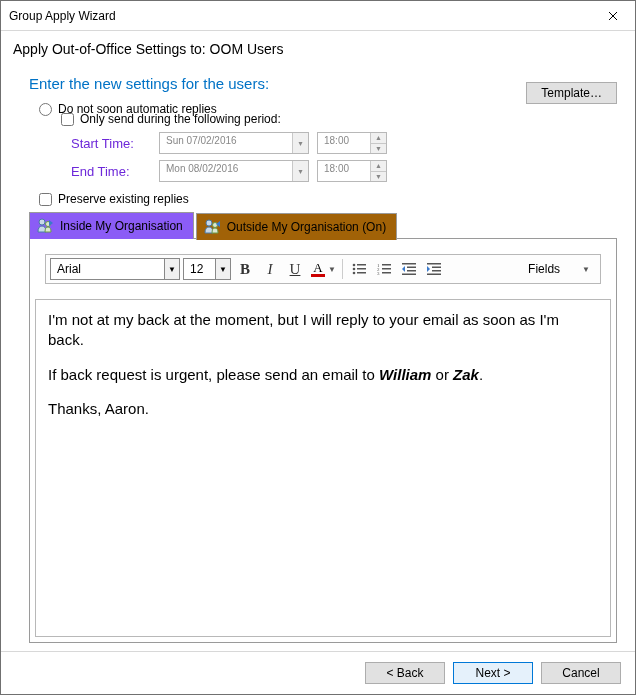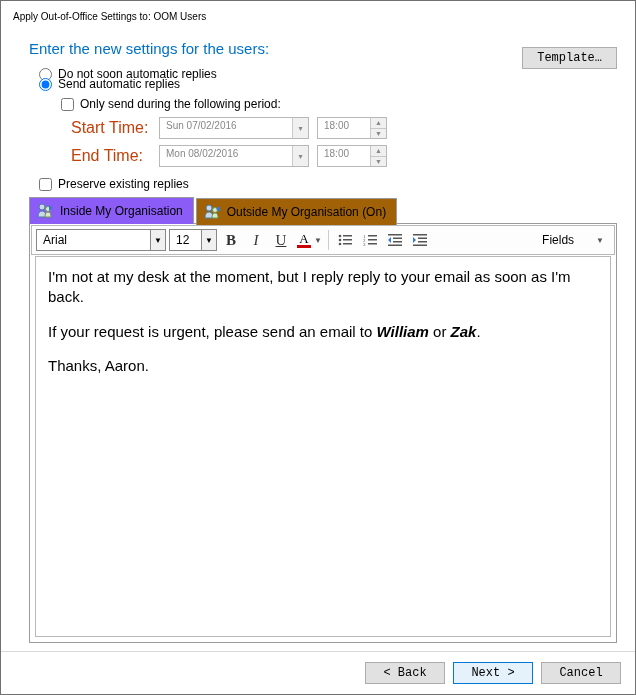--- a/index.html
+++ b/index.html
@@ -34,21 +34,21 @@
     width: 45px;
     height: 29px;
     display:flex;
     align-items:center;
     justify-content:center;
     font-size:14px;
     font-family: Arial, sans-serif;
   }
   .subtitle {
     padding: 10px 12px 6px 12px;
-    font-size:10px;
+    font-size:14px;
     color:#000;
   }
   .content {
     flex:1;
     padding: 0 18px 8px 28px;
     overflow:hidden;
     display:flex;
     flex-direction:column;
   }
   .section-heading {
@@ -68,38 +68,38 @@
     display:flex;
     justify-content:flex-end;
     margin-top:-40px;
     margin-bottom:8px;
   }
   .btn {
     background:#e1e1e1;
     border:1px solid #adadad;
     padding: 3px 14px;
     font-size:12px;
-    font-family:Liberation Mono, monospace;
+    font-family:Liberation Sans, sans-serif;
     min-width:80px;
     cursor:default;
   }
   .btn.default {
     border:1px solid #0078d7;
     background:#e5f1fb;
   }
   .period-block { margin-left:22px; margin-bottom:4px; }
   .period-grid {
     display:grid;
     grid-template-columns: 80px 150px 70px;
     gap:6px 8px;
     margin-left:20px;
     margin-top:4px;
     align-items:center;
   }
-  .period-grid .lbl { color:#c2410c; font-size:16px; }
+  .period-grid .lbl { color:#6d28d9; font-size:13px; }
   .disabled-input {
     display:flex;
     border:1px solid #b8b8b8;
     height:22px;
     background:#fff;
   }
   .disabled-input .val {
     flex:1;
     padding:2px 6px;
     color:#888;
@@ -170,21 +170,21 @@
     border:1px solid #9a9a9a;
     margin-top:-1px;
     flex:1;
     display:flex;
     flex-direction:column;
     background:#fff;
     min-height:0;
   }
   .toolbar {
     border:1px solid #b8b8b8;
-    margin:1px;
+    margin:15px;
     padding:3px 4px;
     display:flex;
     align-items:center;
     gap:3px;
     background:#fdfdfd;
   }
   .tb-select {
     border:1px solid #888;
     height:22px;
     display:flex;
@@ -268,41 +268,45 @@
     justify-content:flex-end;
     gap:8px;
   }
   svg { display:block; }
 </style>
 </head>
 <body>
 
 <div class="window">
 
+  <div class="titlebar">
+    <div class="title">Group Apply Wizard</div>
+    <div class="close-btn">
+      <svg width="10" height="10" viewBox="0 0 10 10">
+          <path d="M1 1 L9 9 M9 1 L1 9" stroke="#000" stroke-width="1" fill="none"></path>
+        </svg>
+    </div>
+  </div>
 
   <div class="subtitle">Apply Out-of-Office Settings to: OOM Users</div>
 
   <div class="content">
 
     <div class="section-heading">Enter the new settings for the users:</div>
 
     <div style="position:relative">
       <label class="radio-row" style="margin-left:10px;">
         <input type="radio" name="r" style="">
         <span>Do not soon automatic replies</span>
       </label>
 
       <div class="template-row">
         <button class="btn">Template…</button>
       </div>
 
-      <label class="radio-row" style="margin-left:10px;">
-        <input type="radio" name="r" checked="" style="">
-        <span>Send automatic replies</span>
-      </label>
     </div>
 
     <div class="period-block">
       <label class="check-row" style="margin-left:10px;">
         <input type="checkbox" style="">
         <span>Only send during the following period:</span>
       </label>
       <div class="period-grid">
         <div class="lbl">Start Time:</div>
         <div class="disabled-input">
@@ -422,23 +426,23 @@
             <path d="M1 5 L4 8 L1 11 Z" fill="#3a7acc"></path>
           </svg>
         </div>
         <div class="fields-btn">
           <span>Fields</span>
           <span style="font-size:8px;color:#555;">▼</span>
         </div>
       </div>
 
       <div class="editor-body">
-        <p>I'm not at my desk at the moment, but I reply reply to your email as soon as I'm back.</p>
+        <p>I'm not at my back at the moment, but I will reply to your email as soon as I'm back.</p>
         <p>
-          <span>If your request is urgent, please send an email to </span><b><i>William</i></b><span> or </span><b><i>Zak</i></b><span>.</span>
+          <span>If back request is urgent, please send an email to </span><b><i>William</i></b><span> or </span><b><i>Zak</i></b><span>.</span>
         </p>
         <p>Thanks, Aaron.</p>
       </div>
     </div>
 
   </div>
 
   <div class="footer">
     <button class="btn">&lt; Back</button>
     <button class="btn default">Next &gt;</button>

